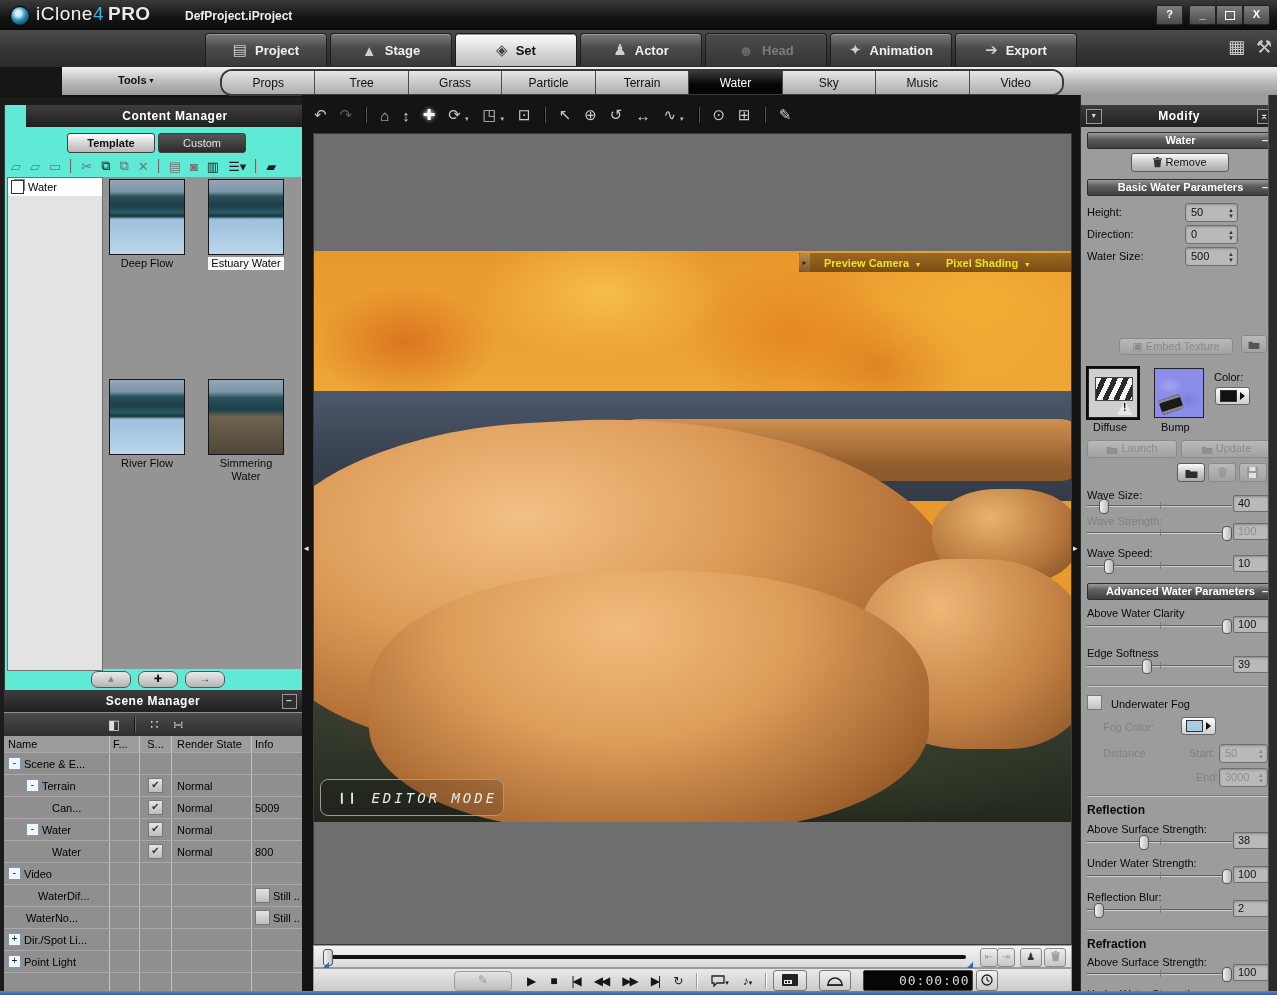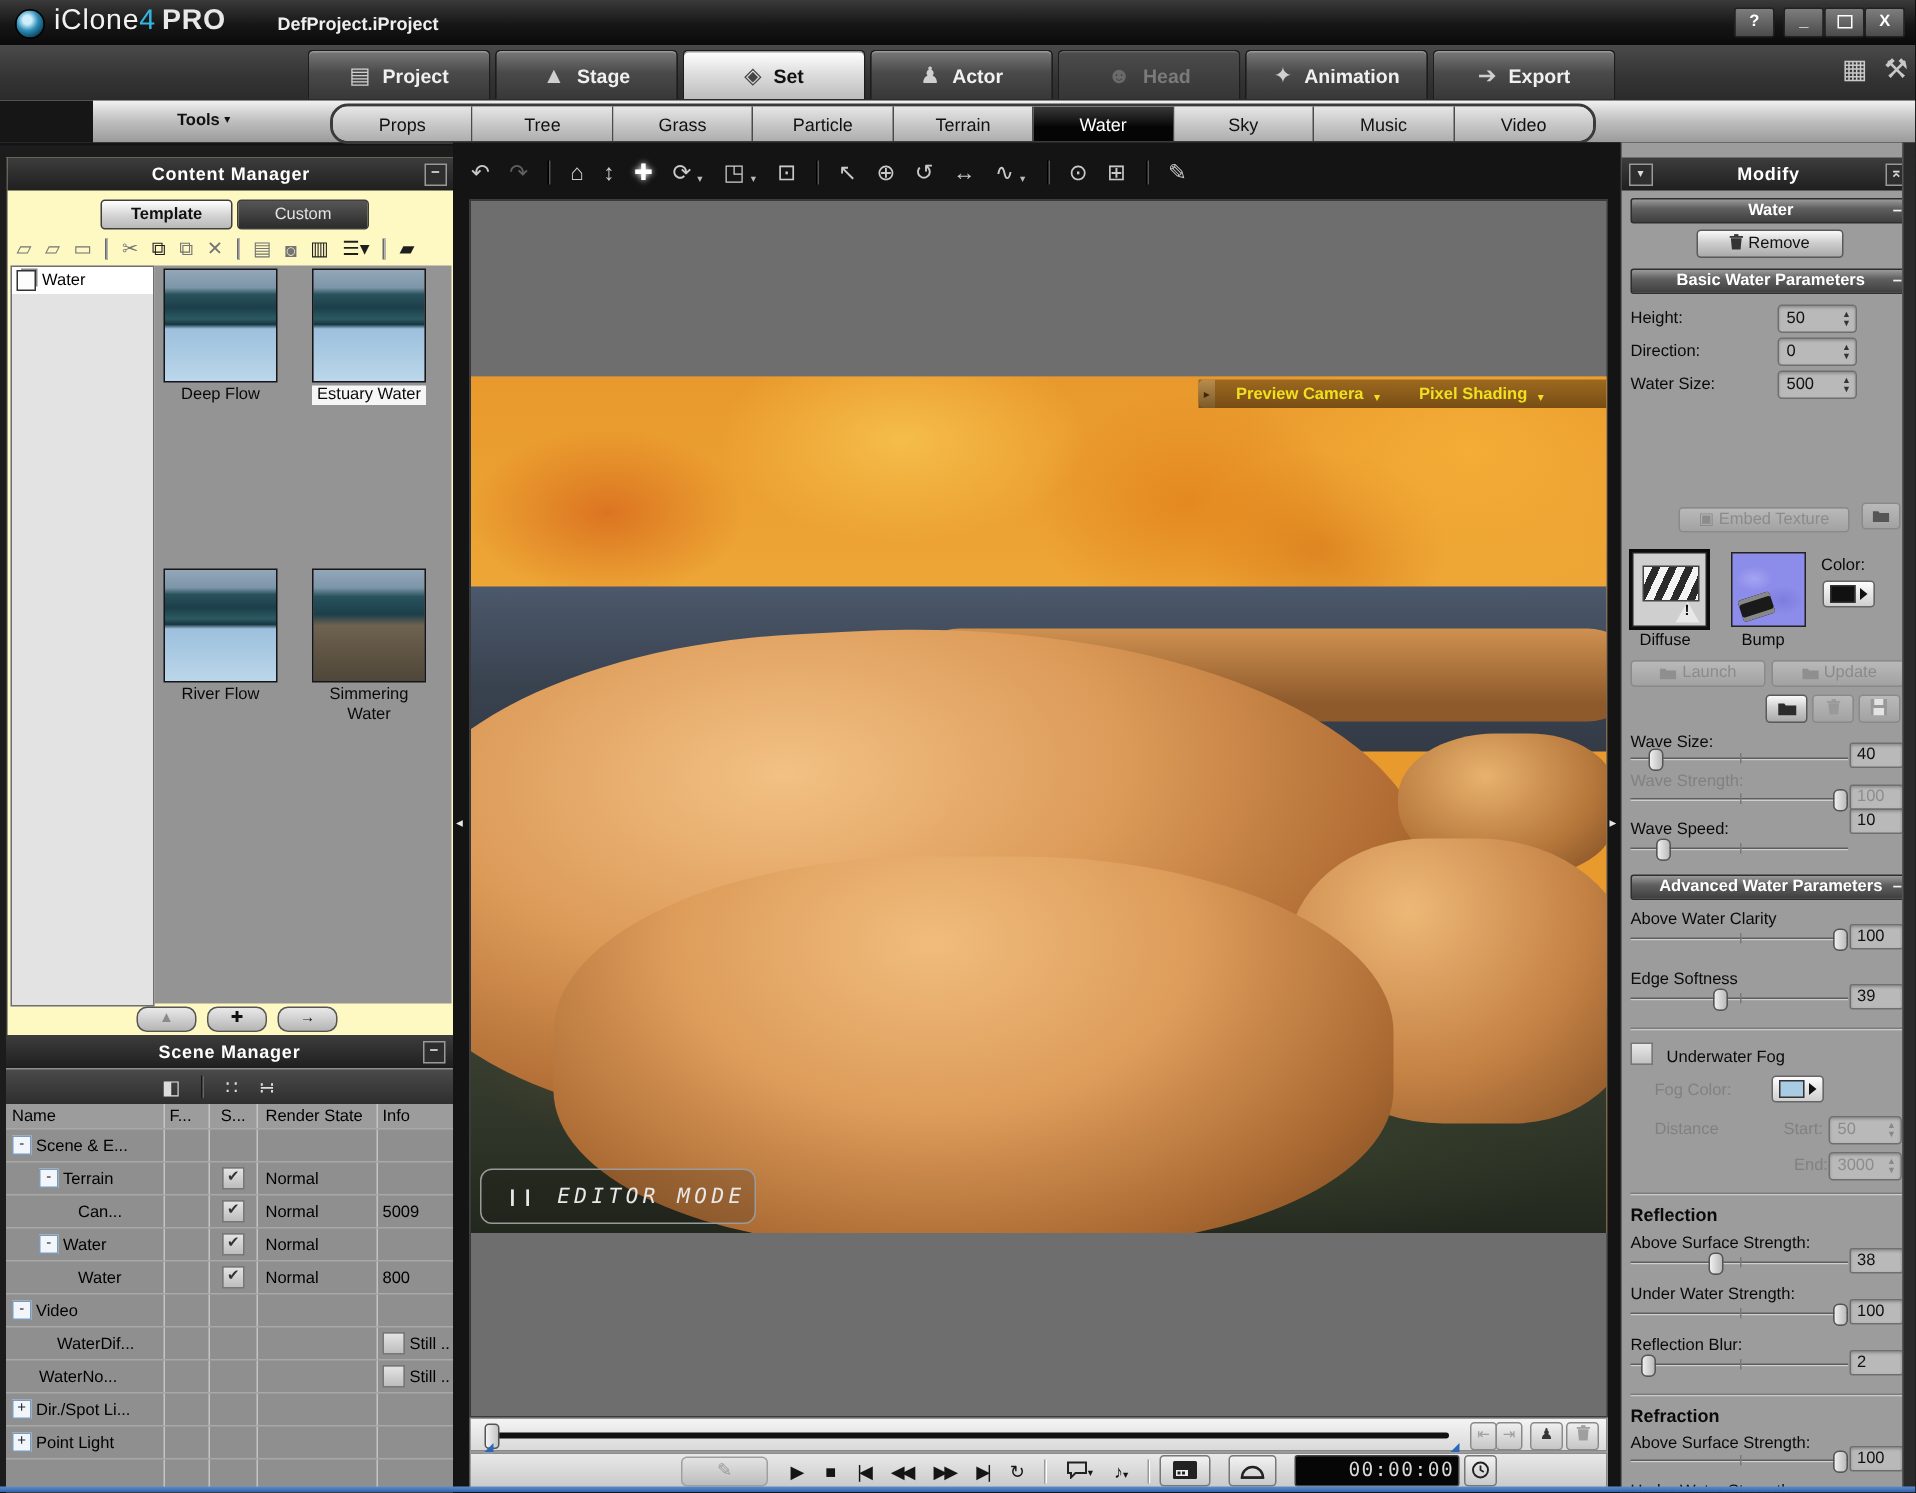--- a/index.html
+++ b/index.html
@@ -74,21 +74,21 @@
   .spinner.dis .arr{color:#888;}
   .sl-track{height:1px;background:#5e5e5e;border-bottom:1px solid #cfcfcf;position:relative;}
   .sl-tick{position:absolute;left:50%;top:-3px;width:1px;height:7px;background:#7a7a7a;}
   .sl-handle{position:absolute;top:-6px;width:8px;height:13px;border:1px solid #555;border-radius:4px;
     background:linear-gradient(90deg,#efefef,#b9b9b9);}
   .hr{height:1px;background:#7c7c7c;border-bottom:1px solid #c9c9c9;}
   .ckbox{width:13px;height:13px;background:linear-gradient(#e8e8e8,#c2c2c2);border:1px solid #777;
     display:inline-block;text-align:center;line-height:12px;font-size:10px;color:#222;}
 
   
-  .cmgr{left:4px;top:105px;width:298px;height:585px;background:#fef9c3;border-left:1px solid #3a3a3a;}
+  .cmgr{left:4px;top:105px;width:298px;height:585px;background:#5eead4;border-left:1px solid #3a3a3a;padding-left:21px;}
   .cm-tabs{left:62px;top:28px;}
   .cm-tab{display:inline-block;width:86px;height:18px;line-height:18px;text-align:center;border:1px solid #3e3e3e;
     border-radius:3px;font-weight:bold;}
   .cm-tab.on{background:linear-gradient(#ffffff,#d3d3d3 55%,#b9b9b9);color:#111;}
   .cm-tab.off{background:linear-gradient(#565656,#2c2c2c);color:#e2e2e2;font-weight:normal;}
   .cm-toolbar{left:6px;top:52px;width:286px;height:18px;color:#747474;font-size:13px;display:flex;gap:9px;align-items:center;}
   .cm-toolbar .en{color:#1e1e1e;}
   .cm-toolbar .sep{width:1px;height:14px;background:#6a6a6a;border-right:1px solid #b5b5b5;}
   .cm-tree{left:2px;top:72px;width:94px;height:492px;background:#e3e3e3;border:1px solid #6f6f6f;}
   .tree-item{height:18px;background:#fff;display:flex;align-items:center;gap:4px;padding-left:3px;}
@@ -677,21 +677,21 @@
         <span class="sl-tick"></span>
         <span class="sl-handle" style="left:93%;"></span>
       </div>
     <div class="mrow valbox dis" style="top:428px;left:152px;width:30px;">100</div>
 
     <div class="mrow lbl" style="top:452px;">Wave Speed:</div>
     <div class="mrow sl-track" style="top:470px;width:145px;">
         <span class="sl-tick"></span>
         <span class="sl-handle" style="left:12%;"></span>
       </div>
-    <div class="mrow valbox" style="top:444px;left:152px;width:30px;">10</div>
+    <div class="mrow valbox" style="top:460px;left:152px;width:30px;">10</div>
 
     <div class="mrow secbar" style="top:488px;"><span>Advanced Water Parameters</span><span class="minus">–</span></div>
 
     <div class="mrow lbl" style="top:512px;">Above Water Clarity</div>
     <div class="mrow sl-track" style="top:530px;width:145px;">
         <span class="sl-tick"></span>
         <span class="sl-handle" style="left:93%;"></span>
       </div>
     <div class="mrow valbox" style="top:521px;left:152px;width:30px;">100</div>
 

